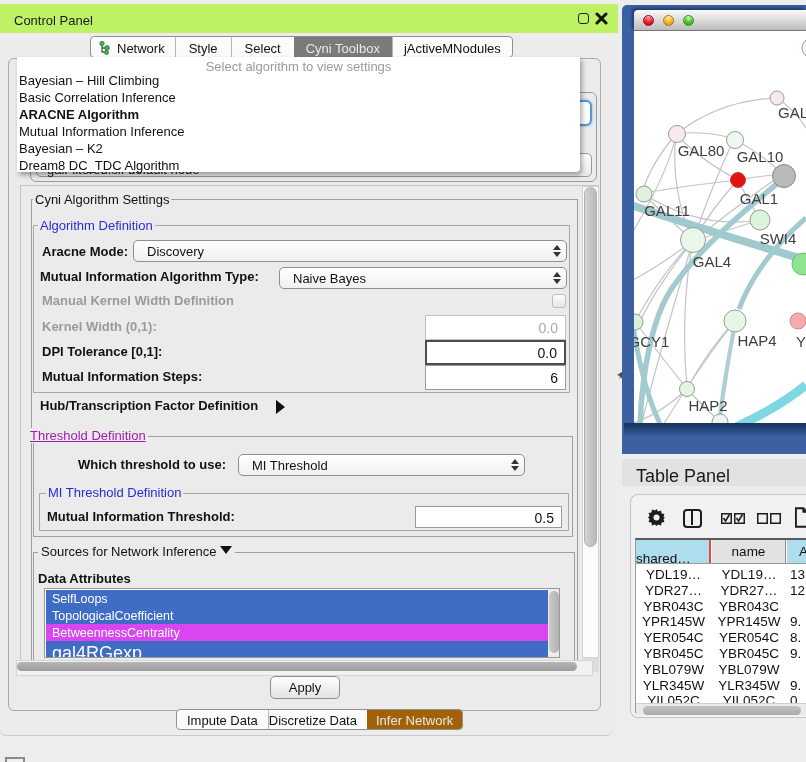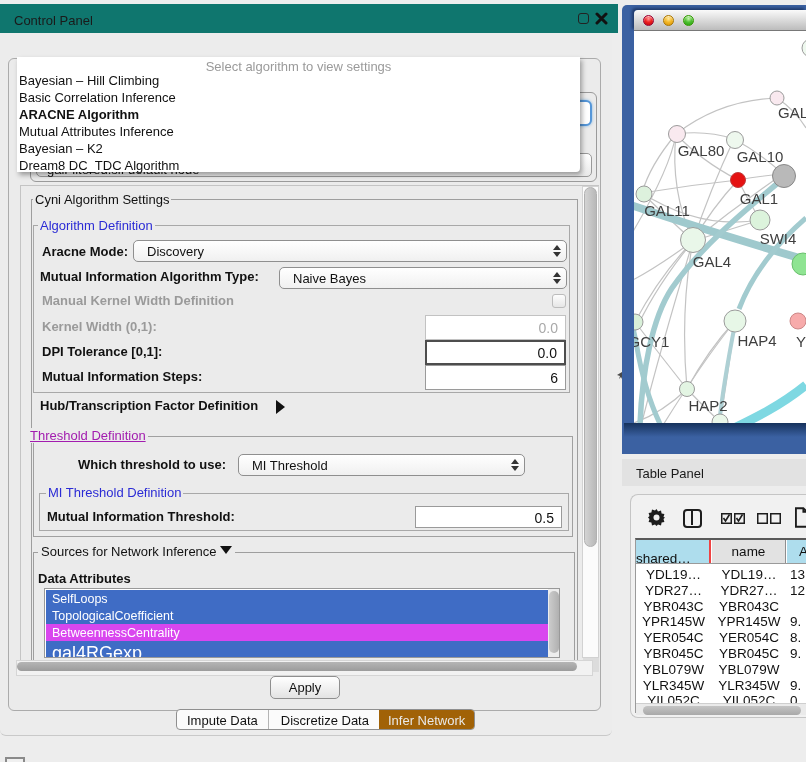--- a/index.html
+++ b/index.html
@@ -13,30 +13,45 @@
   .combo .arr { position:absolute; right:5px; top:4px; width:8px; height:12px; }
   .combo .arr:before { content:""; position:absolute; left:0; top:0; width:0; height:0; border-left:4px solid transparent; border-right:4px solid transparent; border-bottom:5px solid #333; }
   .combo .arr:after { content:""; position:absolute; left:0; bottom:0; width:0; height:0; border-left:4px solid transparent; border-right:4px solid transparent; border-top:5px solid #333; }
   .fld { position:absolute; background:#fff; border:1px solid #9a9a9a; text-align:right; padding:4px 7px 0 0; font-size:14px; }
 </style>
 </head>
 <body>
 
 <div class="abs" id="cpwin" style="left:0px; top:4px; width:612px; height:732px; background:#ececec; border-bottom:1px solid #c9c9c9; border-radius:0 0 6px 6px;">
 
-  <div class="abs" style="left:0; top:0; width:618px; height:29px; background:#0f766e;">
+  <div class="abs" style="left:0; top:0; width:618px; height:29px; background:#bef264;">
     <div class="abs" style="left:14px; top:9px; font-size:13px; color:#1a1a1a;">Control Panel</div>
 
     <div class="abs" style="left:578px; top:9px; width:11px; height:11px; border:1.5px solid #222; border-radius:3px;"></div>
 
     <svg class="abs" style="left:595px; top:8px;" width="13" height="13" viewBox="0 0 13 13">
         <path d="M2 2 L11 11 M11 2 L2 11" stroke="#111" stroke-width="3" stroke-linecap="round"></path>
       </svg>
   </div>
 
+  <div class="abs" style="left:90px; top:32px; height:22px; display:flex; border:1px solid #8f8f8f; border-radius:4px; overflow:hidden; background:#fbfbfb; font-size:13px;">
+    <div style="padding:3px 10px 0 8px; display:flex; align-items:flex-start; gap:5px;">
+      <svg width="13" height="14" viewBox="0 0 13 14" style="margin-top:1px;">
+          <path d="M3 3 L3 11 L7 11 M3 7 L7 7" stroke="#555" stroke-width="1.3" fill="none"></path>
+          <circle cx="3" cy="2.5" r="2.2" fill="#4caf50" stroke="#2e7d32" stroke-width="0.8"></circle>
+          <circle cx="8" cy="7" r="2.4" fill="#4caf50" stroke="#2e7d32" stroke-width="0.8"></circle>
+          <circle cx="7.5" cy="11.5" r="2" fill="#4caf50" stroke="#2e7d32" stroke-width="0.8"></circle>
+        </svg>
+      <span style="padding-top:1px;">Network</span>
+    </div>
+    <div style="border-left:1px solid #b5b5b5; padding:4px 13px 0 13px;">Style</div>
+    <div style="border-left:1px solid #b5b5b5; padding:4px 13px 0 13px;">Select</div>
+    <div style="background:#7b7b7b; color:#e9e9e9; padding:4px 12px 0 12px;">Cyni Toolbox</div>
+    <div style="border-left:1px solid #b5b5b5; padding:4px 11px 0 11px;">jActiveMNodules</div>
+  </div>
 
   <div class="abs" style="left:8px; top:54px; width:593px; height:653px; border:1px solid #ababab; border-radius:6px; background:#ebebeb;"></div>
 
   <div class="abs" style="left:30px; top:88px; width:567px; height:90px; border:1px solid #9a9a9a; border-radius:6px;"></div>
   <div class="abs" style="left:36px; top:96px; width:556px; height:26px; background:#fff; border:2px solid #5596d8; border-radius:6px; box-shadow:0 0 3px #7ab2e2;"></div>
   <div class="abs" style="left:36px; top:149px; width:556px; height:24px; background:linear-gradient(#ffffff,#e9e9e9); border:1px solid #999; border-radius:5px;">
     <div class="abs" style="left:10px; top:8px;">galFiltered.sif default node</div>
   </div>
 
   <div class="abs" style="left:20px; top:181px; width:579px; height:487px; border:1px solid #c4c4c4;"></div>
@@ -95,31 +110,31 @@
   <div class="abs" style="left:582px; top:182px; width:17px; height:472px; background:#fbfbfb; border:1px solid #d2d2d2;"></div>
   <div class="abs" style="left:583.5px; top:183px; width:13px; height:360px; background:linear-gradient(90deg,#d3d3d3,#b8b8b8); border:1px solid #b0b0b0; border-radius:7px;"></div>
   <div class="abs" style="left:583px; top:654px; width:16px; height:14px; background:#dcdcdc;"></div>
   <div class="abs" style="left:16px; top:656px; width:577px; height:16px; background:#f2f2f2; border:1px solid #d5d5d5;"></div>
   <div class="abs" style="left:17px; top:658px; width:560px; height:9px; background:linear-gradient(#b5b5b5,#9c9c9c); border-radius:5px;"></div>
 
   <div class="abs" style="left:270px; top:672px; width:70px; height:23px; background:linear-gradient(#ffffff,#e3e3e3); border:1px solid #8f8f8f; border-radius:5px; text-align:center; padding-top:3px;">Apply</div>
 
   <div class="abs" style="left:144px; top:705px; height:21px; display:flex; border:1px solid #8f8f8f; border-radius:4px; overflow:hidden; background:#fbfbfb; font-size:13px;margin-left:32px;">
     <div style="padding:3px 10px 0 10px;">Impute Data</div>
-    <div style="border-left:1px solid #b5b5b5; padding:3px 10px 0 12px;">Discretize Data</div>
+    <div style="border-left:1px solid #b5b5b5; padding:3px 10px 0 0;">Discretize Data</div>
     <div style="background:#a16207; color:#e9e9e9; padding:3px 9px 0 9px;">Infer Network</div>
   </div>
 </div>
 
 <div class="abs" id="popup" style="left:17px; top:57px; width:563px; height:115px; background:#ffffff; box-shadow:2px 3px 5px rgba(0,0,0,0.35); border-radius:0 0 4px 0;">
   <div class="abs" style="left:0; top:2px; width:563px; text-align:center; color:#9a9a9a;">Select algorithm to view settings</div>
   <div class="abs" style="left:2px; top:15.5px;">Bayesian – Hill Climbing</div>
   <div class="abs" style="left:2px; top:32.5px;">Basic Correlation Inference</div>
   <div class="abs b" style="left:2px; top:49.5px;">ARACNE Algorithm</div>
-  <div class="abs" style="left:2px; top:66.5px;">Mutual Attributes Inference</div>
+  <div class="abs" style="left:2px; top:66.5px;">Mutual Information Inference</div>
   <div class="abs" style="left:2px; top:83.5px;">Bayesian – K2</div>
   <div class="abs" style="left:2px; top:100.5px;">Dream8 DC_TDC Algorithm</div>
 </div>
 
 <div class="abs" style="left:622px; top:5px; width:184px; height:449px; background:#3b61a2; border-radius:5px 0 0 0;"></div>
 <div class="abs" style="left:634px; top:10px; width:172px; height:21px; background:linear-gradient(#fafafa,#bcbcbc); border-radius:4px 0 0 0; border-bottom:1px solid #787878; box-shadow:-2px -2px 3px rgba(10,25,60,0.55);">
   <div class="abs" style="left:9px; top:5px; width:11px; height:11px; border-radius:50%; background:radial-gradient(circle at 50% 30%, #ff9a9a 0%, #f02222 45%, #b80000 100%); border:1px solid #903; box-shadow:inset 0 1px 1px rgba(255,255,255,0.7);"></div>
   <div class="abs" style="left:29px; top:5px; width:11px; height:11px; border-radius:50%; background:radial-gradient(circle at 50% 30%, #ffe9a0 0%, #f5b928 45%, #d88e00 100%); border:1px solid #a70; box-shadow:inset 0 1px 1px rgba(255,255,255,0.7);"></div>
   <div class="abs" style="left:49px; top:5px; width:11px; height:11px; border-radius:50%; background:radial-gradient(circle at 50% 30%, #c8f5b0 0%, #51c233 45%, #1f9a0a 100%); border:1px solid #390; box-shadow:inset 0 1px 1px rgba(255,255,255,0.7);"></div>
 </div>
@@ -191,21 +206,21 @@
     <text x="649" y="347" text-anchor="middle">GCY1</text>
     <text x="757" y="346" text-anchor="middle">HAP4</text>
     <text x="796" y="347">YJ</text>
     <text x="708" y="411" text-anchor="middle">HAP2</text>
   </g>
 </svg>
 </div>
 <div class="abs" style="left:624px; top:423px; width:182px; height:14px; background:linear-gradient(#16325c,#3b61a2);"></div>
 
 <div class="abs" style="left:622px; top:459px; width:184px; height:27px; background:#e2e2e2;">
-  <div class="abs" style="left:14px; top:7px; font-size:13px; color:#1a1a1a;">Table Panel</div>
+  <div class="abs" style="left:14px; top:7px; font-size:18px; color:#1a1a1a;">Table Panel</div>
 </div>
 <div class="abs" style="left:630px; top:494px; width:176px; height:224px; background:#f1f1f1; border:1px solid #c5c5c5; border-radius:8px 0 0 8px; border-right:none;">
 
   <svg class="abs" style="left:17px; top:14px;" width="17" height="17" viewBox="0 0 17 17">
     <path fill="#1d1d1d" d="M8.5 0 L10 2.5 L13 1.6 L13.6 4.4 L16.4 5 L15.5 8 L17 8.5 L15.5 10 L16.4 13 L13.6 13.6 L13 16.4 L10 15.5 L8.5 17 L7 15.5 L4 16.4 L3.4 13.6 L0.6 13 L1.5 10 L0 8.5 L1.5 7 L0.6 4 L3.4 3.4 L4 0.6 L7 1.5 Z"></path>
     <circle cx="8.5" cy="8.5" r="3" fill="#f1f1f1"></circle>
   </svg>
   <div class="abs" style="left:52px; top:14px; width:19px; height:19px; border:2.5px solid #1d1d1d; border-radius:4px;">
     <div class="abs" style="left:5.7px; top:0; width:2.5px; height:14px; background:#1d1d1d;"></div>
   </div>

